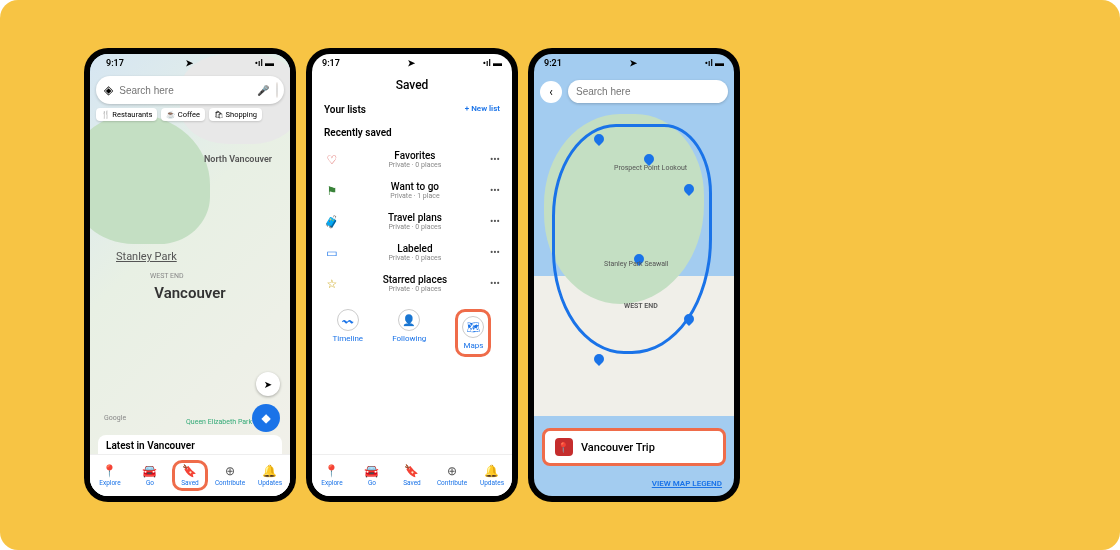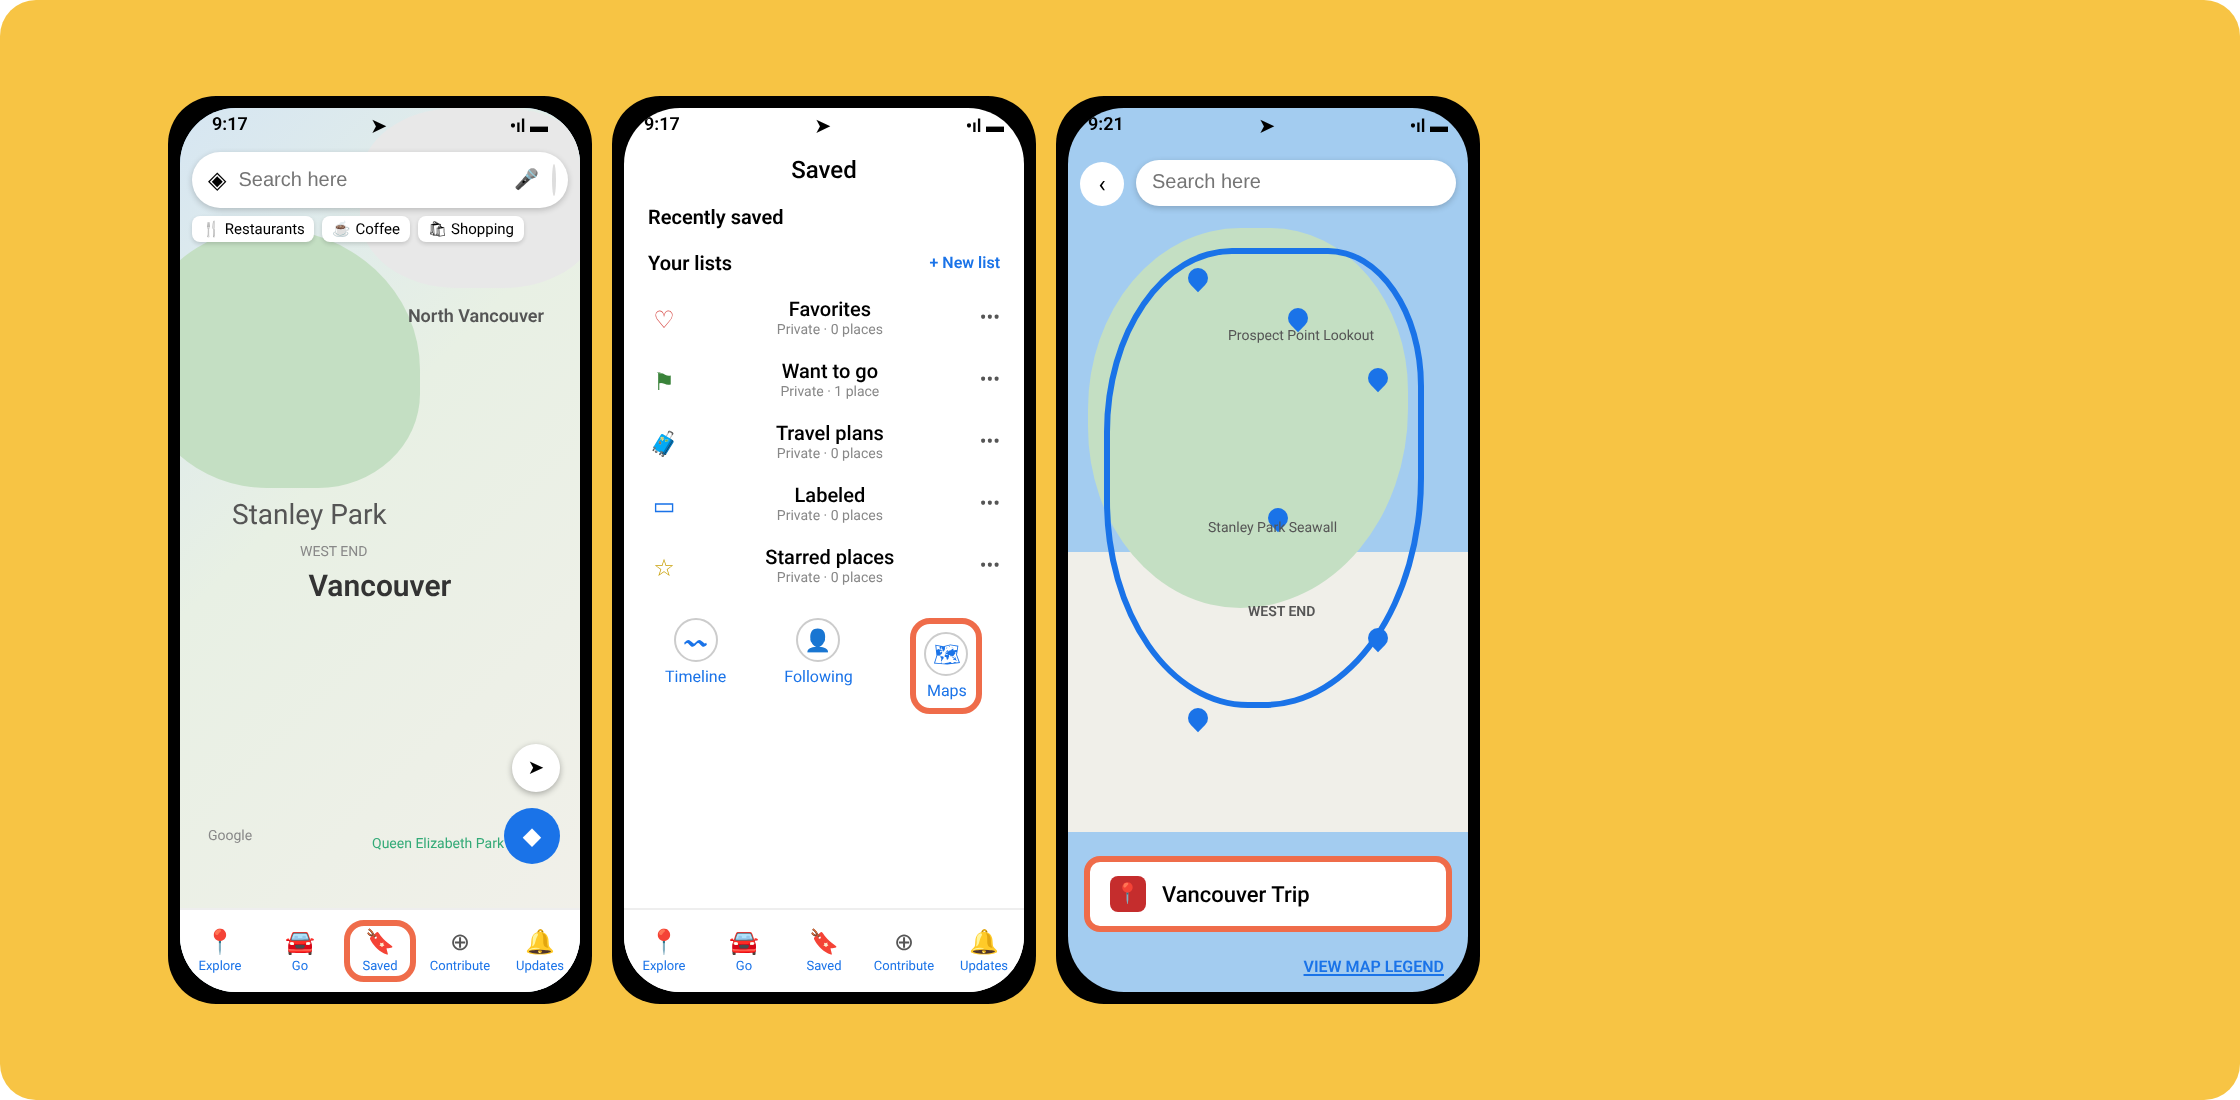--- a/index.html
+++ b/index.html
@@ -13,21 +13,21 @@
   .badge {
     display: inline-block; background: #2b3c96; color: #fff; font-weight: 700;
     font-size: 40px; padding: 14px 26px; border-radius: 10px; letter-spacing: 0.5px;
   }
   .title { color: #2b3c96; font-size: 34px; font-weight: 400; line-height: 1.25; margin-top: 58px; }
   .phones { display: flex; gap: 10px; }
   .phone {
     width: 212px; height: 454px; background: #000; border-radius: 24px; padding: 6px;
     position: relative;
   }
-  .screen { width: 100%; height: 100%; background: #fff; border-radius: 28px; overflow: hidden; position: relative; }
+  .screen { width: 100%; height: 100%; background: #fff; border-radius: 18px; overflow: hidden; position: relative; }
   .statusbar { display: flex; justify-content: space-between; align-items: center; padding: 4px 10px; font-size: 9px; font-weight: 600; height: 18px; }
   .stat { color: #000; }
   .maps-bg {
     background: linear-gradient(135deg, #d6e6f2 0%, #e8f0e4 40%, #f2f0ea 100%);
     position: absolute; inset: 0; z-index: 0;
   }
   .land1 { position: absolute; top: 60px; left: -20px; width: 140px; height: 130px; background: #c4dfc3; border-radius: 50% 60% 40% 50%; }
   .land2 { position: absolute; top: 0; right: -10px; width: 120px; height: 90px; background: #e8e8e8; border-radius: 40%; }
   .s1 .screen { background: #a3ccf0; }
   .s1-content { position: relative; z-index: 1; padding: 0 6px; }
@@ -35,21 +35,21 @@
     display: flex; align-items: center; gap: 6px; background: #fff; border-radius: 20px;
     padding: 6px 8px; margin: 4px 0; box-shadow: 0 1px 3px rgba(0,0,0,0.2); font-size: 10px;
   }
   .search-bar .glyph { font-size: 12px; }
   .search-bar input { border: none; outline: none; flex: 1; font-size: 10px; }
   .avatar { width: 16px; height: 16px; border-radius: 50%; background: #f4c6a0; border: 1px solid #ddd; }
   .chips { display: flex; gap: 4px; margin-top: 4px; }
   .chip { background: #fff; border-radius: 4px; padding: 2px 5px; font-size: 7.5px; box-shadow: 0 1px 2px rgba(0,0,0,0.15); display: flex; align-items: center; gap: 2px; }
   .label-v { position: absolute; top: 230px; left: 0; right: 0; text-align: center; font-weight: 600; font-size: 15px; color: #333; }
   .label-nw { position: absolute; top: 100px; right: 18px; font-size: 9px; font-weight: 600; color: #555; text-align: center; }
-  .label-sp { position: absolute; top: 196px; left: 26px; font-size: 14px; color: #555; }
+  .label-sp { position: absolute; top: 196px; left: 26px; font-size: 11px; color: #555; text-decoration: underline; }
   .label-we { position: absolute; top: 218px; left: 60px; font-size: 7px; color: #888; }
   .label-qe { position: absolute; bottom: 70px; right: 38px; font-size: 7px; color: #3a7; }
   .label-google { position: absolute; bottom: 74px; left: 14px; font-size: 7px; color: #888; }
   .dirfab { position: absolute; bottom: 64px; right: 10px; width: 28px; height: 28px; border-radius: 50%; background: #1a73e8; color: #fff; display: flex; align-items: center; justify-content: center; font-size: 12px; }
   .locfab { position: absolute; bottom: 100px; right: 10px; width: 24px; height: 24px; border-radius: 50%; background: #fff; display: flex; align-items: center; justify-content: center; font-size: 10px; box-shadow: 0 1px 3px rgba(0,0,0,0.3); }
   .latest { position: absolute; bottom: 40px; left: 8px; right: 8px; background: #fff; border-radius: 8px 8px 0 0; padding: 5px 8px; font-size: 10px; font-weight: 600; }
   .tabbar {
     position: absolute; bottom: 0; left: 0; right: 0; height: 42px; background: #fff;
     display: flex; justify-content: space-around; align-items: center; border-top: 1px solid #eee;
     font-size: 6.5px; color: #1a73e8;
@@ -133,20 +133,21 @@
           </div>
         </div>
         <div class="label-nw">North Vancouver</div>
         <div class="label-sp">Stanley Park</div>
         <div class="label-we">WEST END</div>
         <div class="label-v">Vancouver</div>
         <div class="label-qe">Queen Elizabeth Park</div>
         <div class="label-google">Google</div>
         <div class="locfab">➤</div>
         <div class="dirfab">◆</div>
+        <div class="latest">Latest in Vancouver</div>
         <div class="tabbar">
           <div class="tab">
               <span class="ticon">📍</span>
               <span>Explore</span>
             </div>
           <div class="tab">
               <span class="ticon">🚘</span>
               <span>Go</span>
             </div>
           <div class="tab hl">
@@ -166,25 +167,25 @@
     </div>
 
     <div class="phone s2">
       <div class="screen">
         <div class="statusbar">
           <span class="stat">9:17</span>
           <span class="stat">➤</span>
           <span class="stat">•ıl ▬</span>
         </div>
         <div class="saved-hdr">Saved</div>
-        <div class="section-lbl">Recently saved</div>
         <div class="section-lbl">
           <span>Your lists</span>
           <span class="newlist">+ New list</span>
         </div>
+        <div class="section-lbl">Recently saved</div>
         <div id="saved-lists">
             <div class="list-item">
               <div class="li-icon" style="color:#d9534f">♡</div>
               <div class="li-text">
                 <div class="li-title">Favorites</div>
                 <div class="li-sub">Private · 0 places</div>
               </div>
               <div class="li-more">•••</div>
             </div>
             <div class="list-item">

